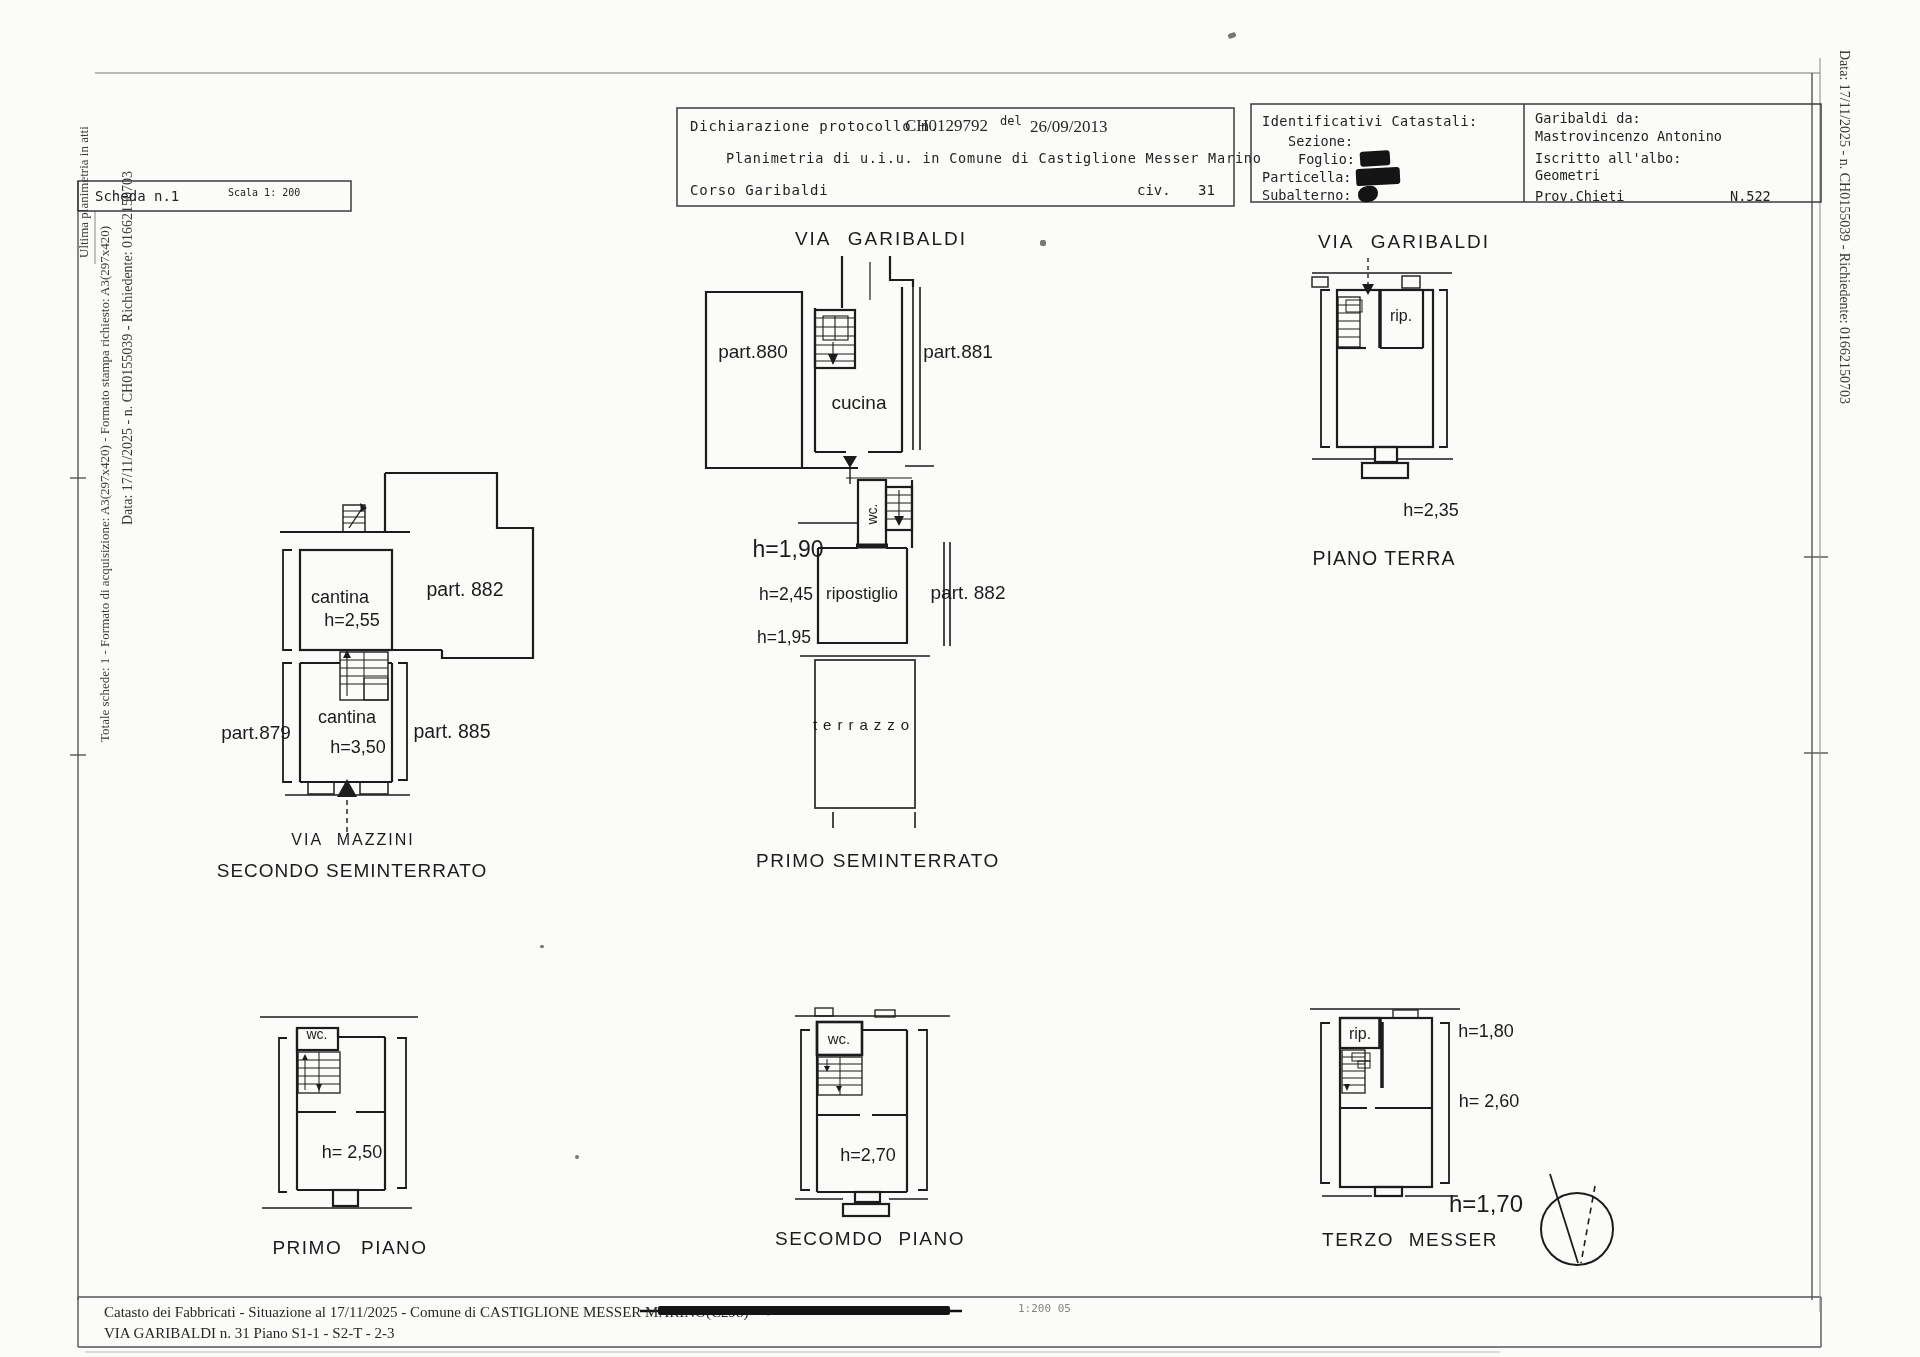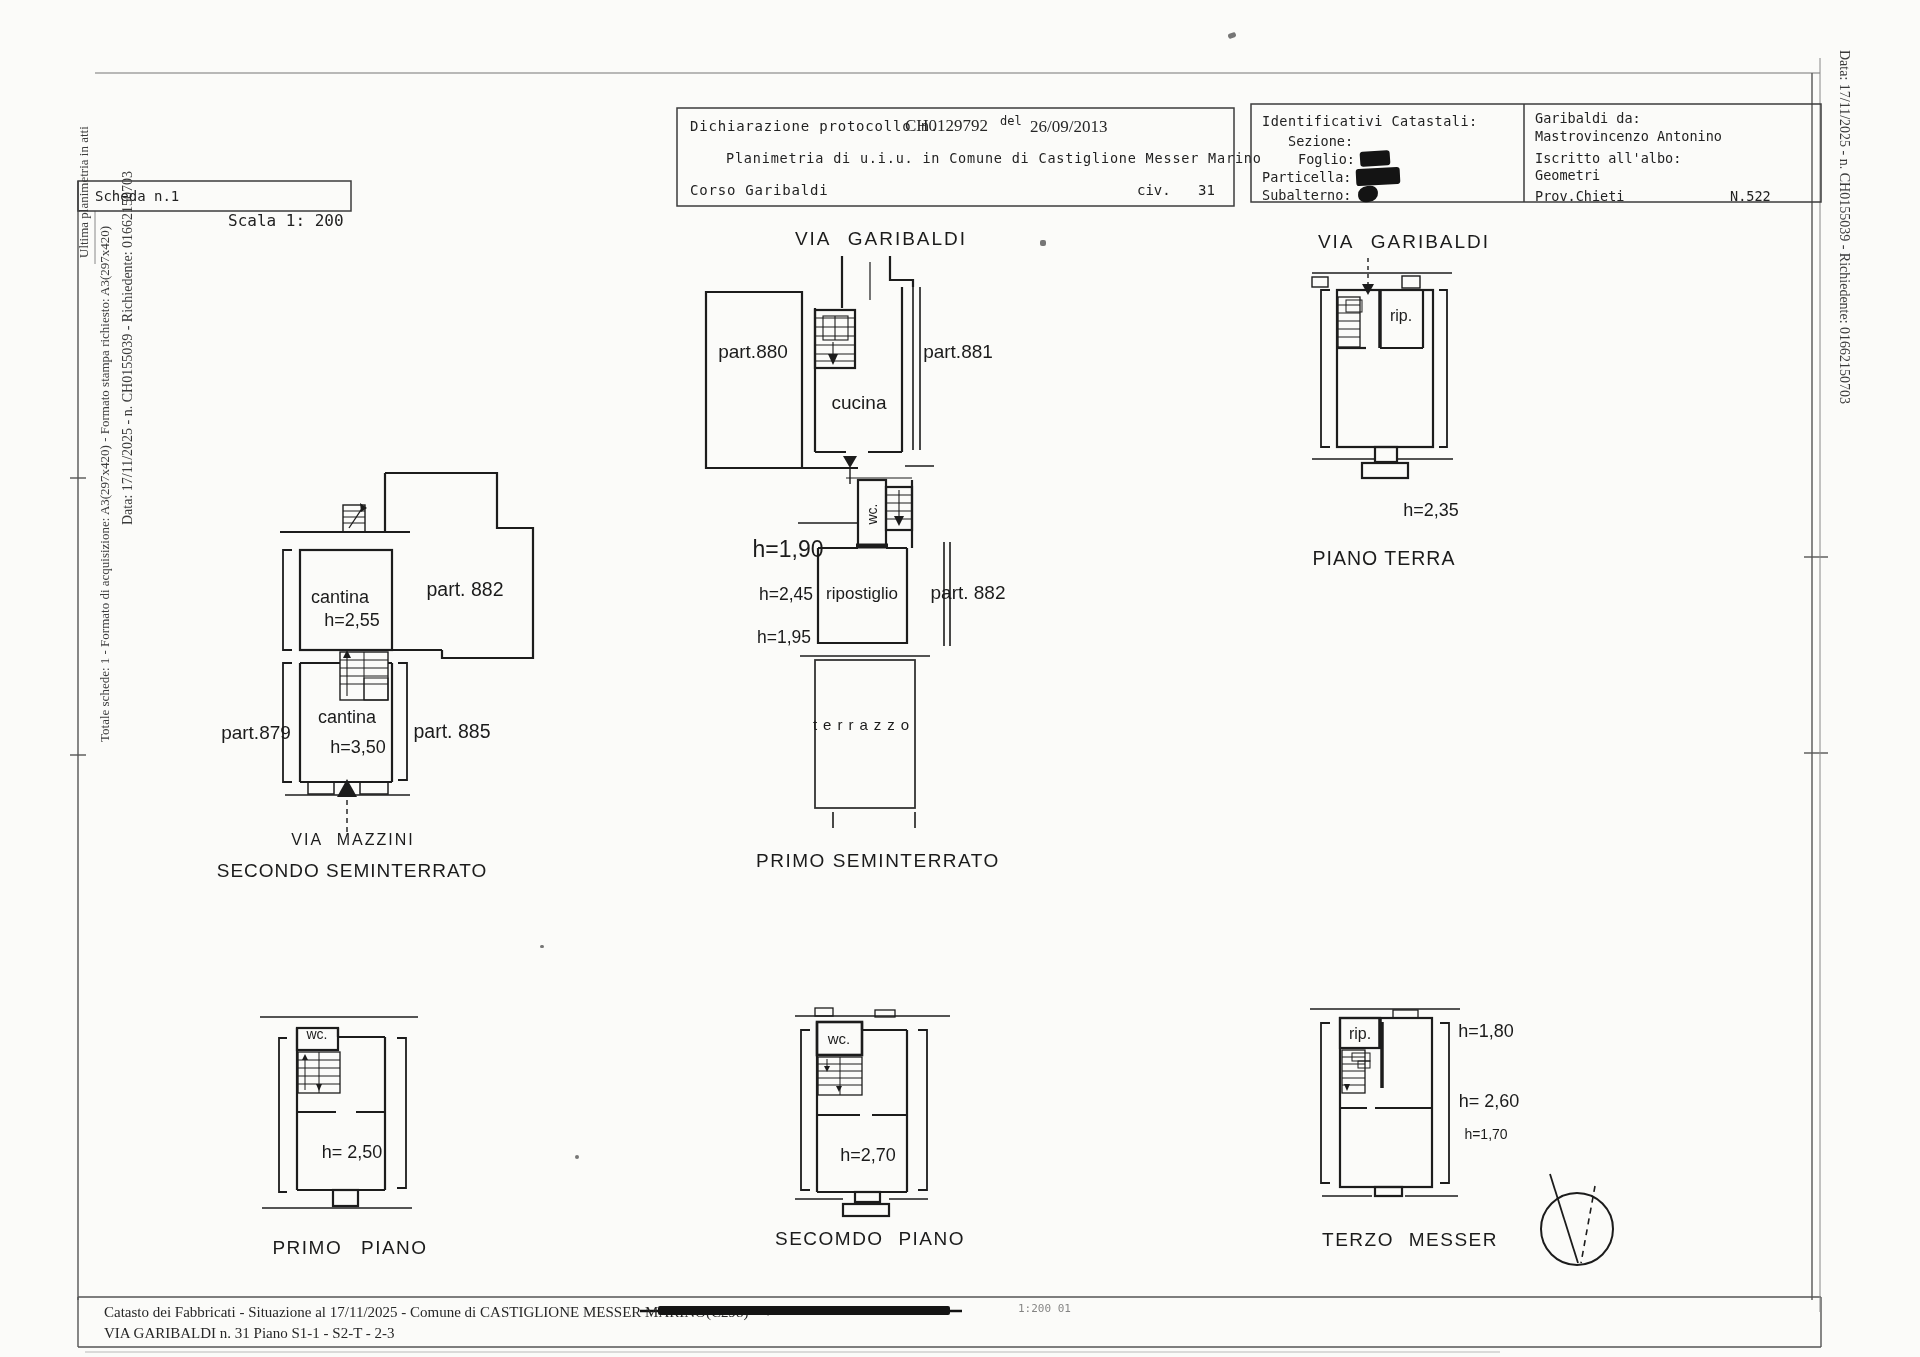--- a/index.html
+++ b/index.html
@@ -203,21 +203,21 @@
     <path d="M640,1311 H962" stroke="#111" stroke-width="2.5"></path>
   </svg>
 
   <div class="vleft" style="left:120px;top:525px;width:455px;font-size:14px;">Data: 17/11/2025 - n. CH0155039 - Richiedente: 01662150703</div>
   <div class="vleft" style="left:97px;top:742px;width:670px;font-size:13px;">Totale schede: 1 - Formato di acquisizione: A3(297x420) - Formato stampa richiesto: A3(297x420)</div>
   <div class="vleft" style="left:76px;top:258px;width:185px;font-size:13px;">Ultima planimetria in atti</div>
   <div class="vright" style="left:1852px;top:50px;width:545px;font-size:14px;">Data: 17/11/2025 - n. CH0155039 - Richiedente: 01662150703</div>
 
 
   <div class="abs mono" style="left:95px;top:188px;font-size:14px;">Scheda n.1</div>
-  <div class="abs mono" style="left:228px;top:187px;font-size:16px;margin-top:24px;">Scala 1: 200</div>
+  <div class="abs mono" style="left:228px;top:187px;font-size:10px;">Scala 1: 200</div>
 
   <div class="abs mono" style="left:690px;top:118px;font-size:14px;letter-spacing:.8px;">Dichiarazione protocollo n.</div>
   <div class="abs serif" style="left:905px;top:116px;font-size:17px;">CH0129792</div>
   <div class="abs mono" style="left:1000px;top:114px;font-size:12px;">del</div>
   <div class="abs serif" style="left:1030px;top:117px;font-size:17px;">26/09/2013</div>
   <div class="abs mono" style="left:726px;top:150px;font-size:13.5px;letter-spacing:.8px;">Planimetria di u.i.u. in Comune di Castiglione Messer Marino</div>
   <div class="abs mono" style="left:690px;top:182px;font-size:14px;letter-spacing:.8px;">Corso Garibaldi</div>
   <div class="abs mono" style="left:1137px;top:182px;font-size:14px;">civ.</div>
   <div class="abs mono" style="left:1198px;top:182px;font-size:14px;">31</div>
 
@@ -269,26 +269,26 @@
   <div class="lbl" style="left:352px;top:1152px;font-size:18px;">h= 2,50</div>
   <div class="lbl" style="left:350px;top:1248px;font-size:19px;letter-spacing:1.5px;word-spacing:12px;">PRIMO PIANO</div>
 
   <div class="lbl" style="left:839px;top:1038px;font-size:15px;">wc.</div>
   <div class="lbl" style="left:868px;top:1155px;font-size:18px;">h=2,70</div>
   <div class="lbl" style="left:870px;top:1239px;font-size:19px;letter-spacing:1.5px;word-spacing:8px;">SECOMDO PIANO</div>
 
   <div class="lbl" style="left:1360px;top:1034px;font-size:16px;">rip.</div>
   <div class="lbl" style="left:1486px;top:1031px;font-size:18px;">h=1,80</div>
   <div class="lbl" style="left:1489px;top:1101px;font-size:18px;">h= 2,60</div>
-  <div class="lbl" style="left:1486px;top:1134px;font-size:14px;text-align:right;">h=1,70</div>
+  <div class="lbl" style="left:1486px;top:1204px;font-size:24px;text-align:right;">h=1,70</div>
   <div class="lbl" style="left:1410px;top:1240px;font-size:19px;letter-spacing:1.5px;word-spacing:8px;">TERZO MESSER</div>
 
   <div class="abs serif" style="left:104px;top:1304px;font-size:15px;">Catasto dei Fabbricati - Situazione al 17/11/2025 - Comune di CASTIGLIONE MESSER MARINO(C298) - &lt;</div>
   <div class="blob" style="left:658px;top:1306px;width:292px;height:9px;border-radius:2px;"></div>
-  <div class="abs mono" style="left:1018px;top:1302px;font-size:11px;opacity:.55;">1:200 01</div>
+  <div class="abs mono" style="left:1018px;top:1302px;font-size:11px;opacity:.55;">1:200 05</div>
   <div class="abs serif" style="left:104px;top:1325px;font-size:15px;">VIA GARIBALDI n. 31 Piano S1-1 - S2-T - 2-3</div>
 
   <div class="speck" style="left:1228px;top:33px;width:8px;height:5px;transform:rotate(-20deg);"></div>
   <div class="speck" style="left:1040px;top:240px;width:6px;height:6px;"></div>
   <div class="speck" style="left:575px;top:1155px;width:4px;height:4px;"></div>
   <div class="speck" style="left:540px;top:945px;width:4px;height:3px;"></div>
 
 </div>
 
 </body></html>

